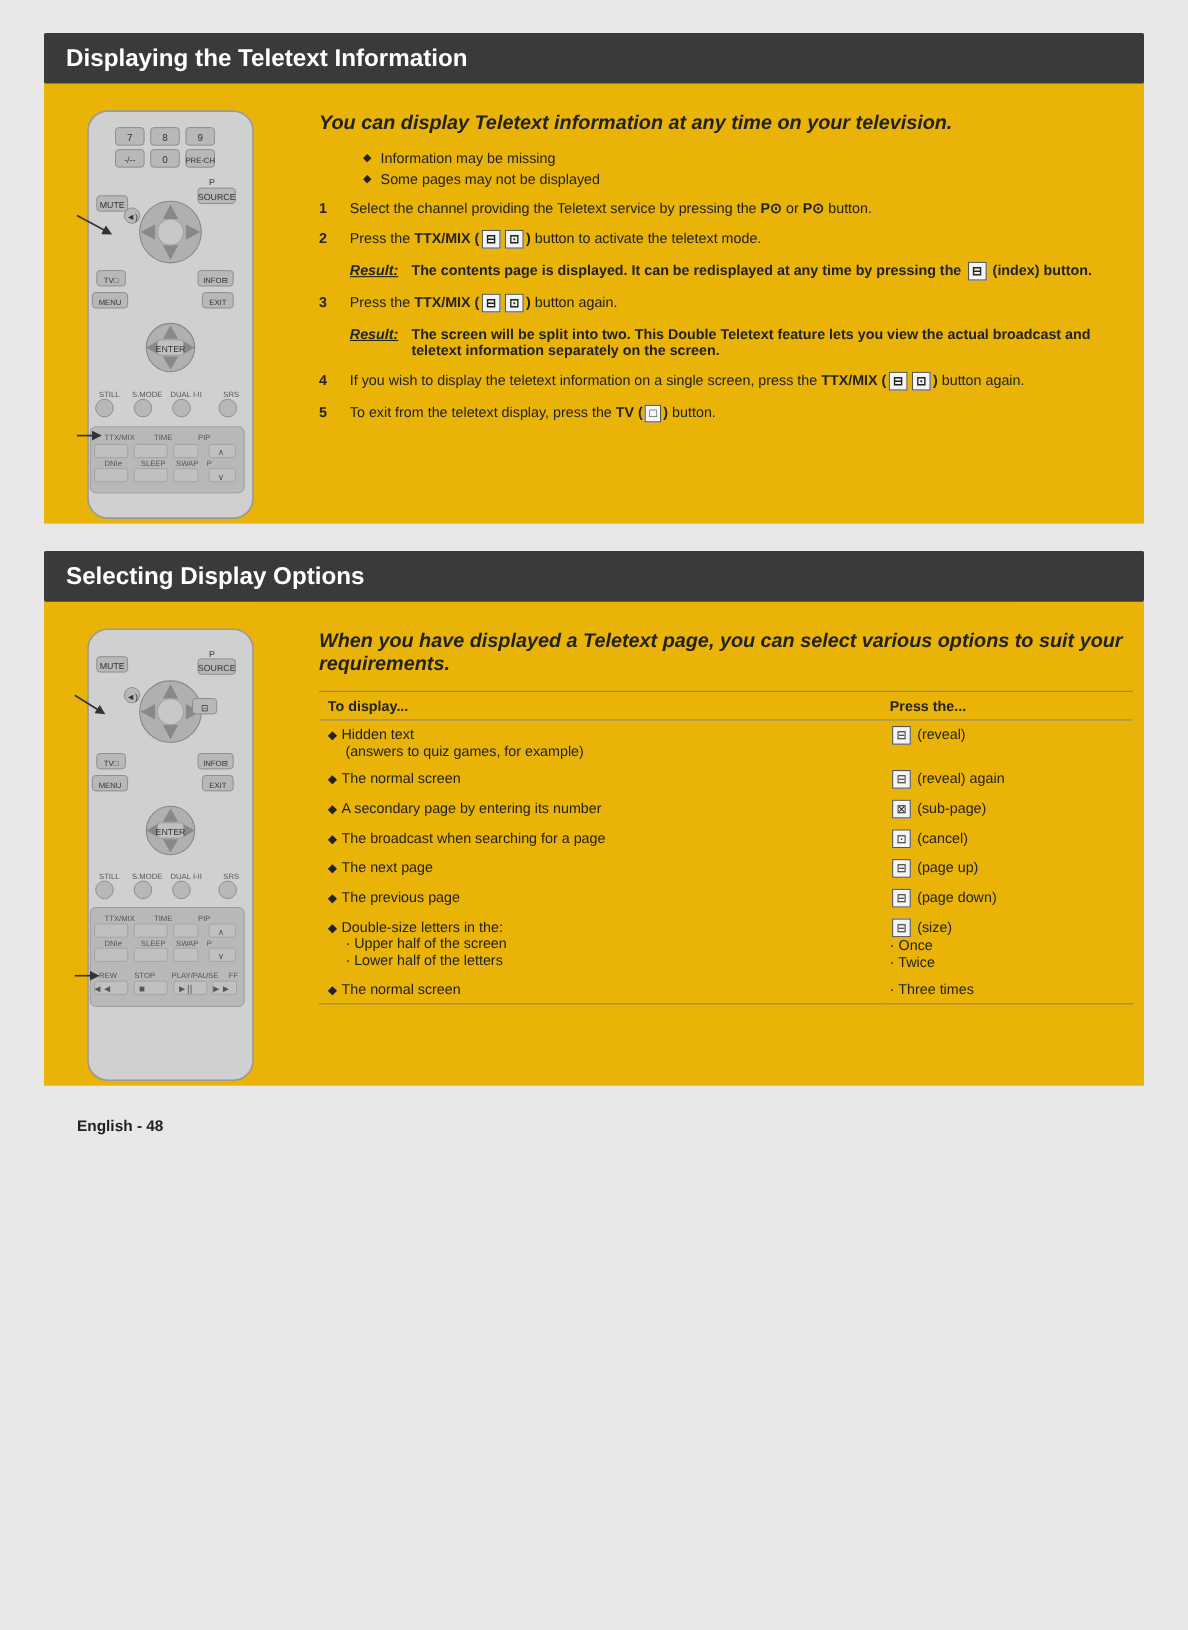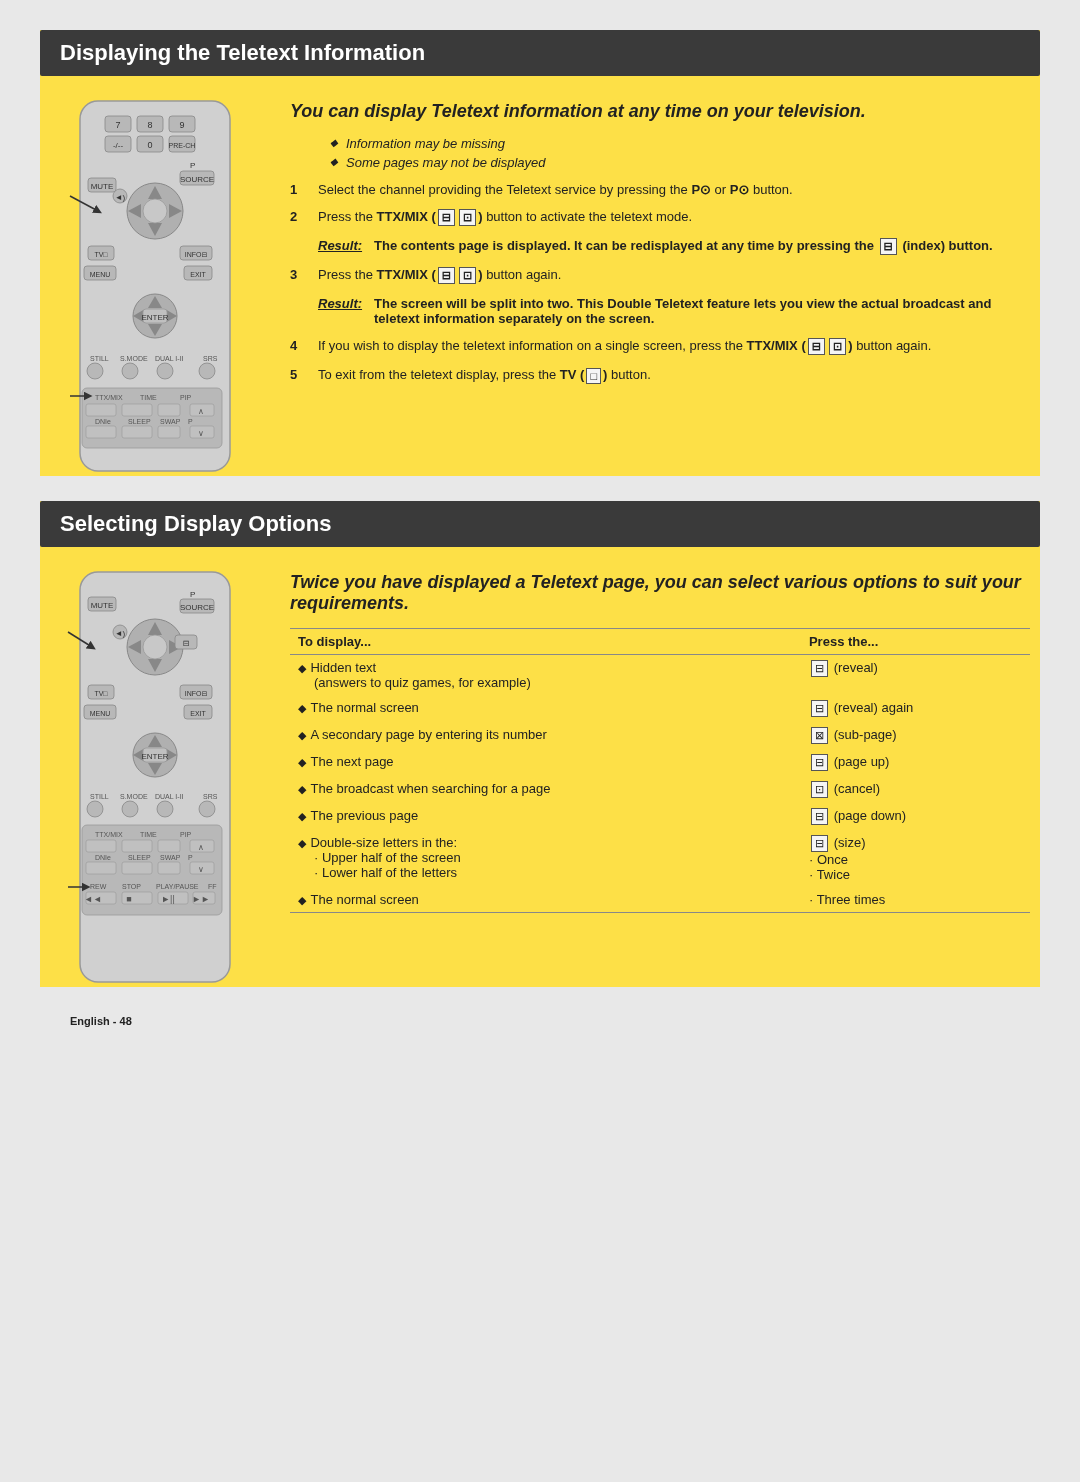--- a/index.html
+++ b/index.html
@@ -11,21 +11,21 @@
       font-size: 13px;
       color: #222;
     }
     .page {
       width: 1080px;
       min-height: 1482px;
       background: #e8e8e8;
       padding: 30px 40px;
     }
     .section {
-      background: #fde047;
+      background: #eab308;
       margin-bottom: 20px;
     }
     .section-header {
       background: #3a3a3a;
       color: #fff;
       font-size: 22px;
       font-weight: bold;
       padding: 10px 20px;
       margin-bottom: 20px;
       border-radius: 2px;
@@ -52,21 +52,20 @@
     }
     .intro-italic {
       font-style: italic;
       font-weight: bold;
       font-size: 18px;
       margin-bottom: 14px;
     }
     .bullet-list {
       margin-left: 20px;
       margin-bottom: 8px;
-      font-style: italic;
     }
     .bullet-list li {
       list-style: none;
       position: relative;
       margin-bottom: 4px;
       padding-left: 16px;
     }
     .bullet-list li::before {
       content: "◆";
       position: absolute;
@@ -138,21 +137,21 @@
     .footer-bar {
       display: flex;
       flex-direction: row;
       align-items: center;
       justify-content: flex-start;
       padding: 8px 30px;
       margin-top: 10px;
     }
     .footer-text {
       font-weight: bold;
-      font-size: 11px;
+      font-size: 14px;
     }
   </style>
 </head>
 <body>
 
 <div class="page">
 
   <div class="section">
     <div class="section-header">Displaying the Teletext Information</div>
     <div class="section-content">
@@ -399,21 +398,21 @@
           <line x1="8" y1="320" x2="26" y2="320" stroke="#333" stroke-width="1.5" marker-end="url(#arr2)"></line>
           <defs>
             <marker id="arr2" markerWidth="6" markerHeight="6" refX="3" refY="3" orient="auto">
               <path d="M0,0 L6,3 L0,6 Z" fill="#333"></path>
             </marker>
           </defs>
         </svg>
       </div>
 
       <div class="text-content">
-        <p class="intro-italic">Twice you have displayed a Teletext page, you can select various options to suit your requirements.</p>
+        <p class="intro-italic">When you have displayed a Teletext page, you can select various options to suit your requirements.</p>
 
         <table class="display-table">
           <thead>
             <tr>
               <th>To display...</th>
               <th>Press the...</th>
             </tr>
           </thead>
           <tbody>
             <tr>
@@ -430,29 +429,29 @@
               <td><span class="icon-box">⊟</span> (reveal) again</td>
             </tr>
             <tr>
               <td>
                 <span class="diamond">◆</span>A secondary page by entering its number
               </td>
               <td><span class="icon-box">⊠</span> (sub-page)</td>
             </tr>
             <tr>
               <td>
+                <span class="diamond">◆</span>The broadcast when searching for a page
+              </td>
+              <td><span class="icon-box">⊡</span> (cancel)</td>
+            </tr>
+            <tr>
+              <td>
                 <span class="diamond">◆</span>The next page
               </td>
               <td><span class="icon-box">⊟</span> (page up)</td>
-            </tr>
-            <tr>
-              <td>
-                <span class="diamond">◆</span>The broadcast when searching for a page
-              </td>
-              <td><span class="icon-box">⊡</span> (cancel)</td>
             </tr>
             <tr>
               <td>
                 <span class="diamond">◆</span>The previous page
               </td>
               <td><span class="icon-box">⊟</span> (page down)</td>
             </tr>
             <tr>
               <td>
                 <span class="diamond">◆</span>Double-size letters in the:<br>

